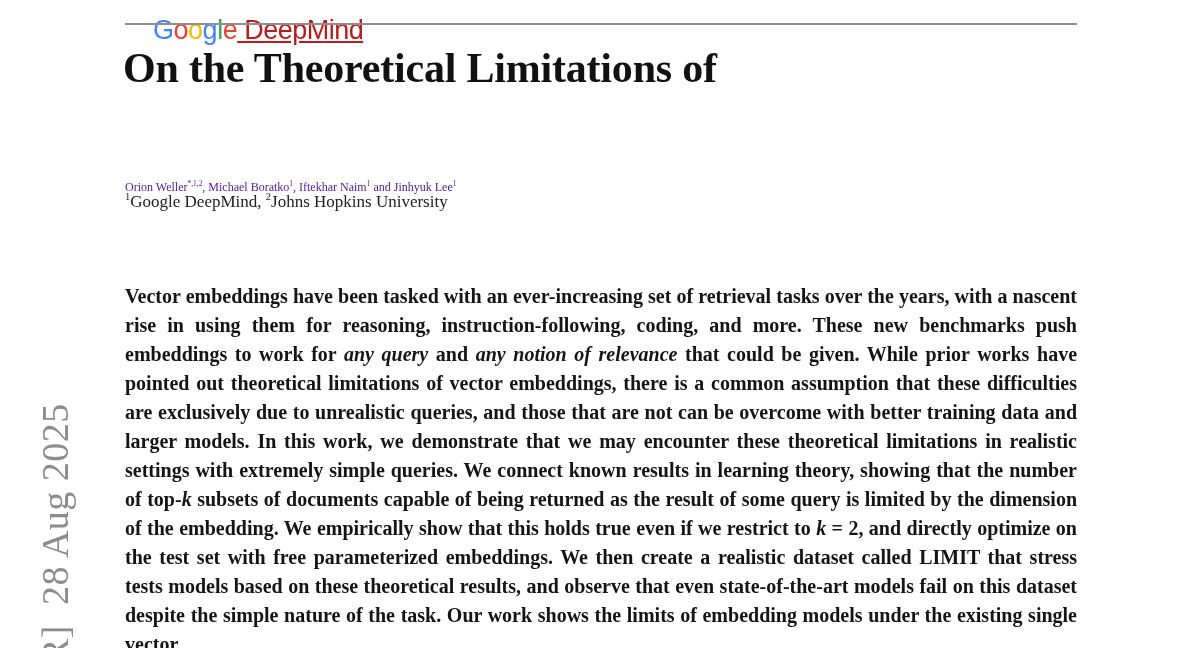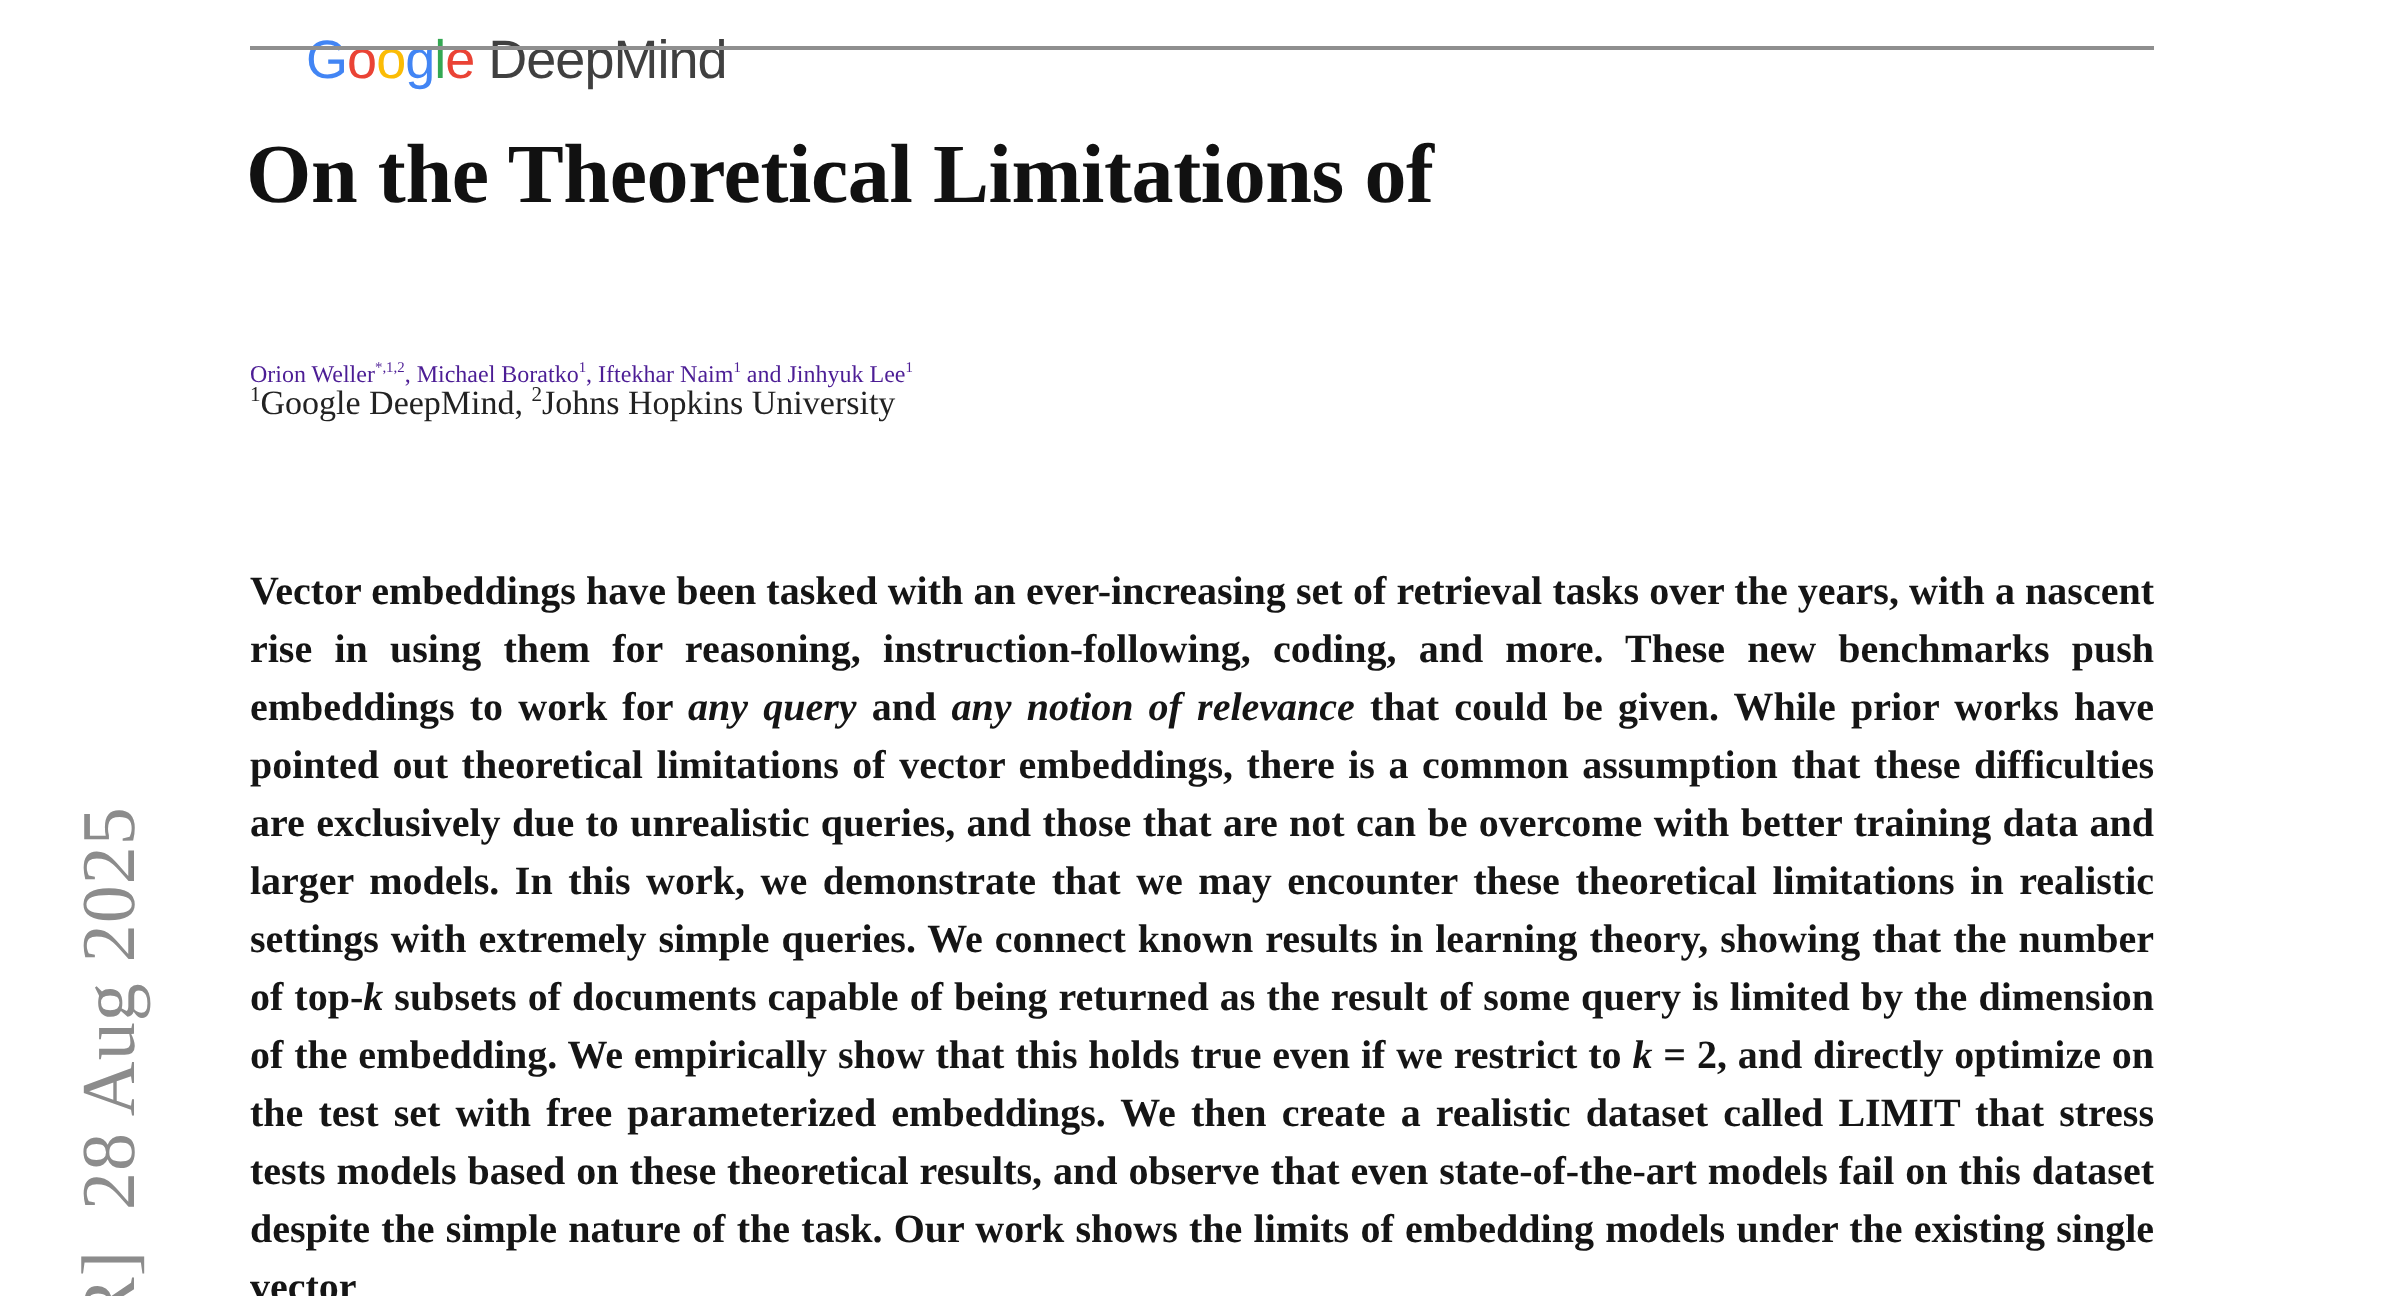--- a/index.html
+++ b/index.html
@@ -40,21 +40,21 @@
 
   .rule {
     position: absolute;
     left: 125px; top: 23px;
     width: 952px; height: 2px;
     background: #8f8f8f;
   }
 
   .title {
     position: absolute;
-    left: 123px; top: 64px;
+    left: 123px; top: 44px;
     margin: 0;
     font-size: 42px;
     line-height: 48px;
     font-weight: 700;
     color: #111111;
     letter-spacing: -0.2px;
   }
   .title .tl { display: block; }
 
   .authors {
@@ -88,21 +88,21 @@
   .it { font-style: italic; margin-top: 40px; }
 </style>
 </head>
 <body>
 
 <div class="page">
 
   <div class="arxiv-banner">R]  28 Aug 2025</div>
 
   <div class="logo">
-    <span><span style="color: rgb(66, 133, 244);">G</span><span style="color: rgb(234, 67, 53);">o</span><span style="color: rgb(251, 188, 5);">o</span><span style="color: rgb(66, 133, 244);">g</span><span style="color: rgb(52, 168, 83);">l</span><span style="color: rgb(234, 67, 53);">e</span><span style="color: #404040;"> DeepMind</span></span>
+    <span><span style="color: rgb(66, 133, 244);">G</span><span style="color: rgb(234, 67, 53);">o</span><span style="color: rgb(251, 188, 5);">o</span><span style="color: rgb(66, 133, 244);">g</span><span style="color: rgb(52, 168, 83);">l</span><span style="color: rgb(234, 67, 53);">e</span><span style="color: #b91c1c; text-decoration: underline;"> DeepMind</span></span>
   </div>
 
   <div class="rule"></div>
 
   <h1 class="title">
     <span class="tl">On the Theoretical Limitations of</span>
   </h1>
 
   <div class="authors"><span>Orion Weller</span><sup>*,1,2</sup><span>, Michael Boratko</span><sup>1</sup><span>, Iftekhar Naim</span><sup>1</sup><span> and Jinhyuk Lee</span><sup>1</sup></div>
 

